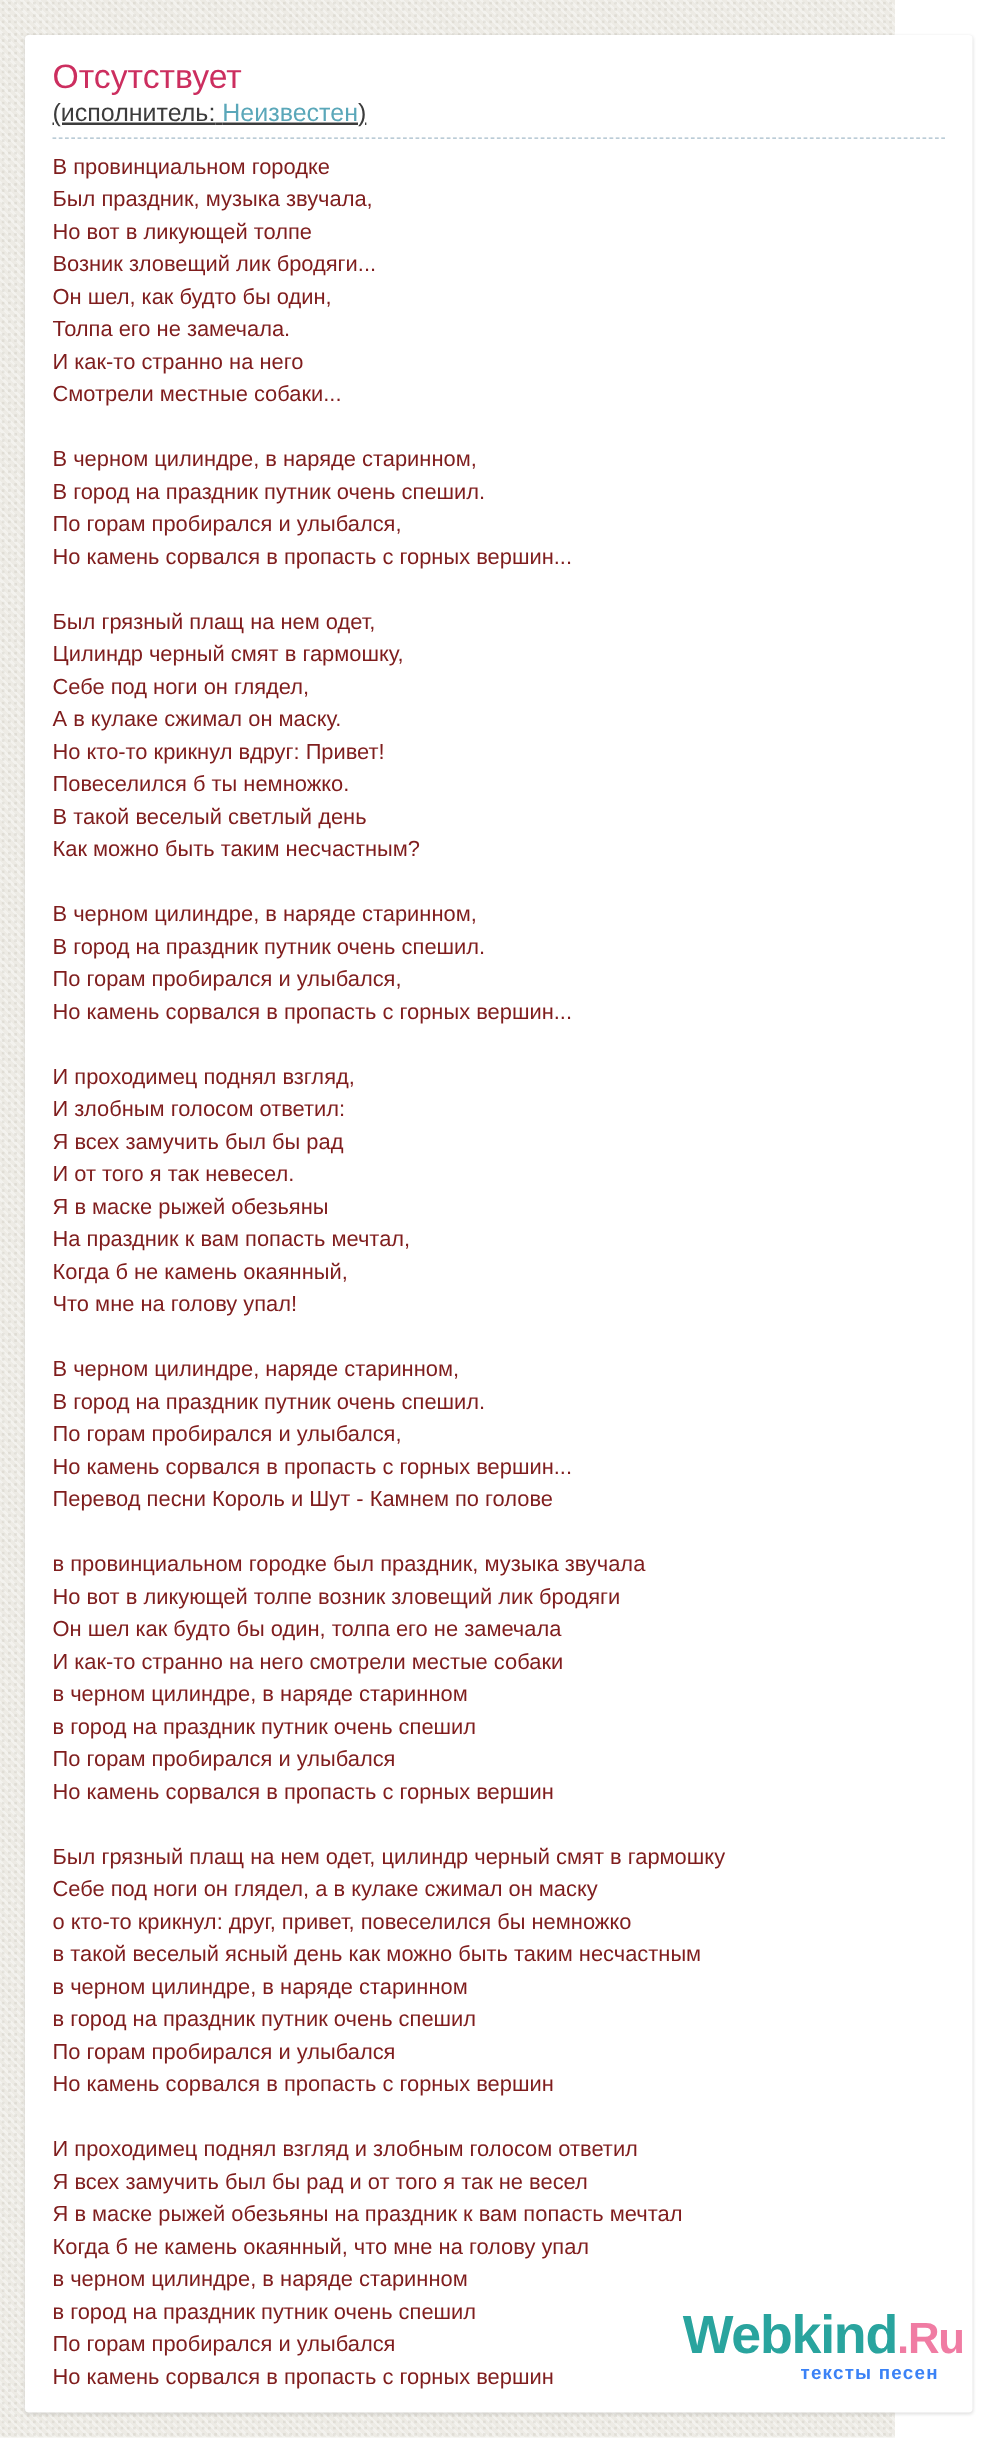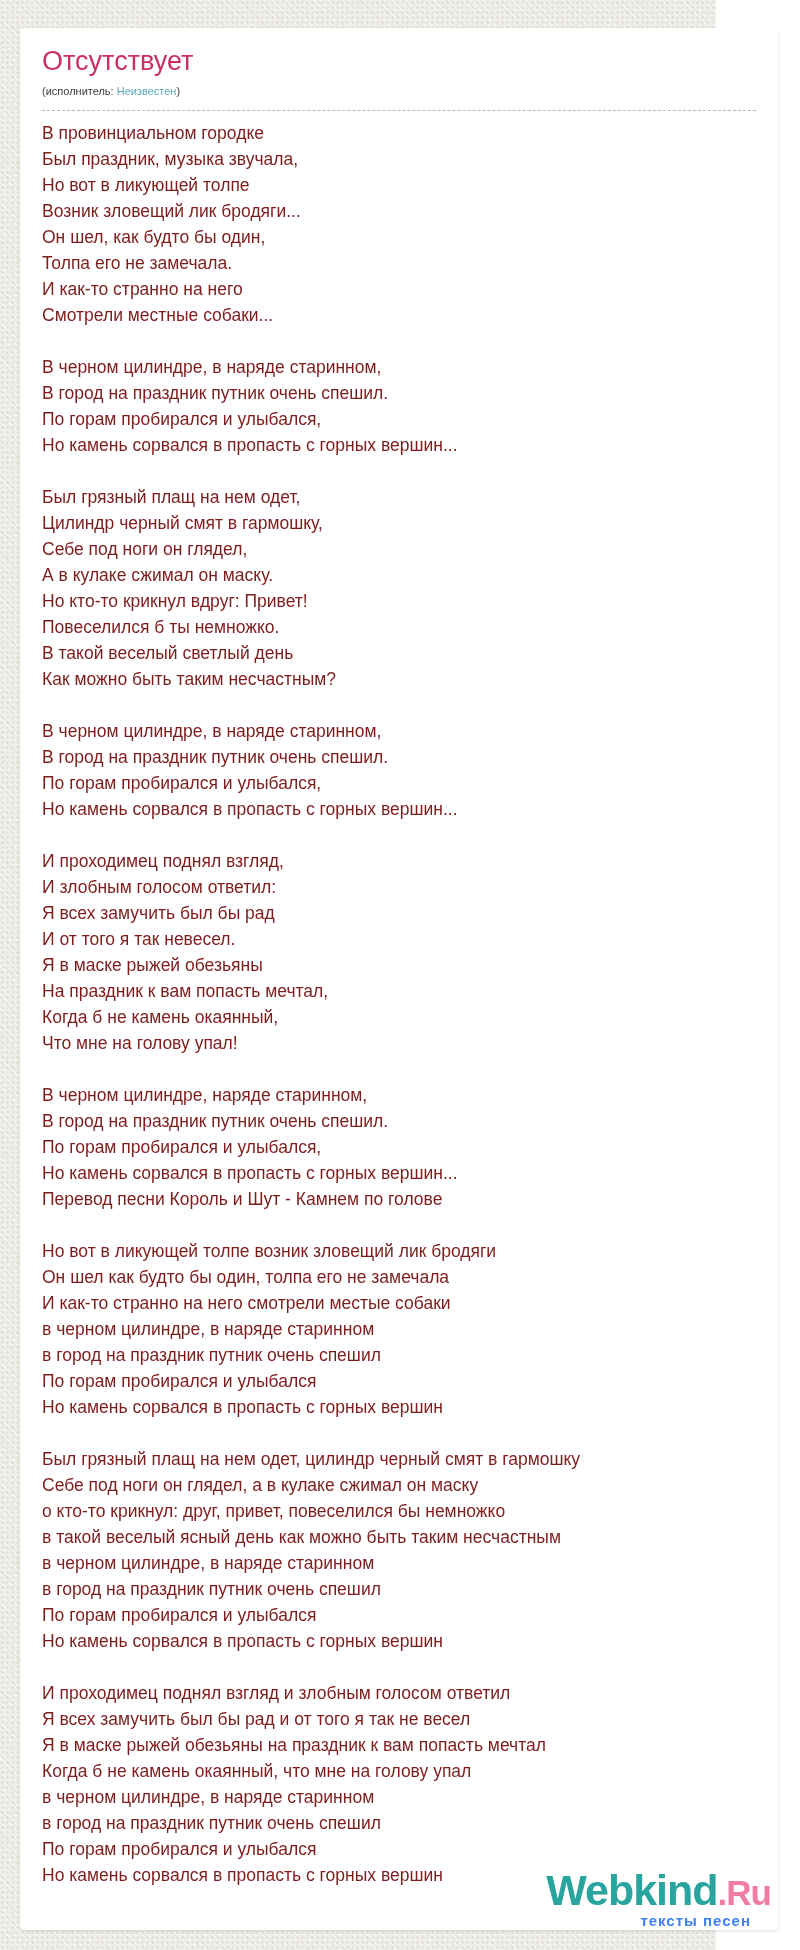--- a/index.html
+++ b/index.html
@@ -22,35 +22,36 @@
     box-shadow:0 1px 3px rgba(0,0,0,0.14);
     box-sizing:border-box;
     padding:16px 22px 0 22px;
   }
   .song-title{
     margin:2px 0 6px 0;
     font-size:27px;line-height:30px;font-weight:400;
     color:#cc2e5f;
   }
   .artist-line{
-    font-size:11px;line-height:19px;color:#3c3c3c;
+    font-size:20px;line-height:19px;color:#3c3c3c;
     padding-bottom:9px;
     border-bottom:1px dashed #a5bcca;
+    text-decoration:underline;
   }
   .artist-link{
     color:#5aa7b9;text-decoration:none;cursor:pointer;
   }
   .lyrics{
     margin-top:9px;
     font-size:17.5px;line-height:26px;color:#7f1d1d;
   }
   .line{white-space:nowrap;}
   .line.blank{height:26px;}
   .logo{
-    position:absolute;right:5px;bottom:2px;
+    position:absolute;right:5px;bottom:24px;
     text-align:right;cursor:pointer;line-height:1;
     padding-right:2px;
   }
   .logo-main{font-weight:bold;font-size:43px;letter-spacing:-1px;}
   .logo-brand{color:#29a49e;}
   .logo-suffix{color:#f07ca3;font-size:35px;}
   .logo-tagline{
     color:#3b82f6;font-weight:bold;font-size:15px;
     letter-spacing:1px;margin-top:1px;margin-right:20px;
   }
@@ -106,20 +107,21 @@
         <div class="line">На праздник к вам попасть мечтал,</div>
         <div class="line">Когда б не камень окаянный,</div>
         <div class="line">Что мне на голову упал!</div>
         <div class="line blank">&nbsp;</div>
         <div class="line">В черном цилиндре, наряде старинном,</div>
         <div class="line">В город на праздник путник очень спешил.</div>
         <div class="line">По горам пробирался и улыбался,</div>
         <div class="line">Но камень сорвался в пропасть с горных вершин...</div>
         <div class="line">Перевод песни Король и Шут - Камнем по голове</div>
         <div class="line blank">&nbsp;</div>
+        <div class="line">в провинциальном городке был праздник, музыка звучала</div>
         <div class="line">Но вот в ликующей толпе возник зловещий лик бродяги</div>
         <div class="line">Он шел как будто бы один, толпа его не замечала</div>
         <div class="line">И как-то странно на него смотрели местые собаки</div>
         <div class="line">в черном цилиндре, в наряде старинном</div>
         <div class="line">в город на праздник путник очень спешил</div>
         <div class="line">По горам пробирался и улыбался</div>
         <div class="line">Но камень сорвался в пропасть с горных вершин</div>
         <div class="line blank">&nbsp;</div>
         <div class="line">Был грязный плащ на нем одет, цилиндр черный смят в гармошку</div>
         <div class="line">Себе под ноги он глядел, а в кулаке сжимал он маску</div>

